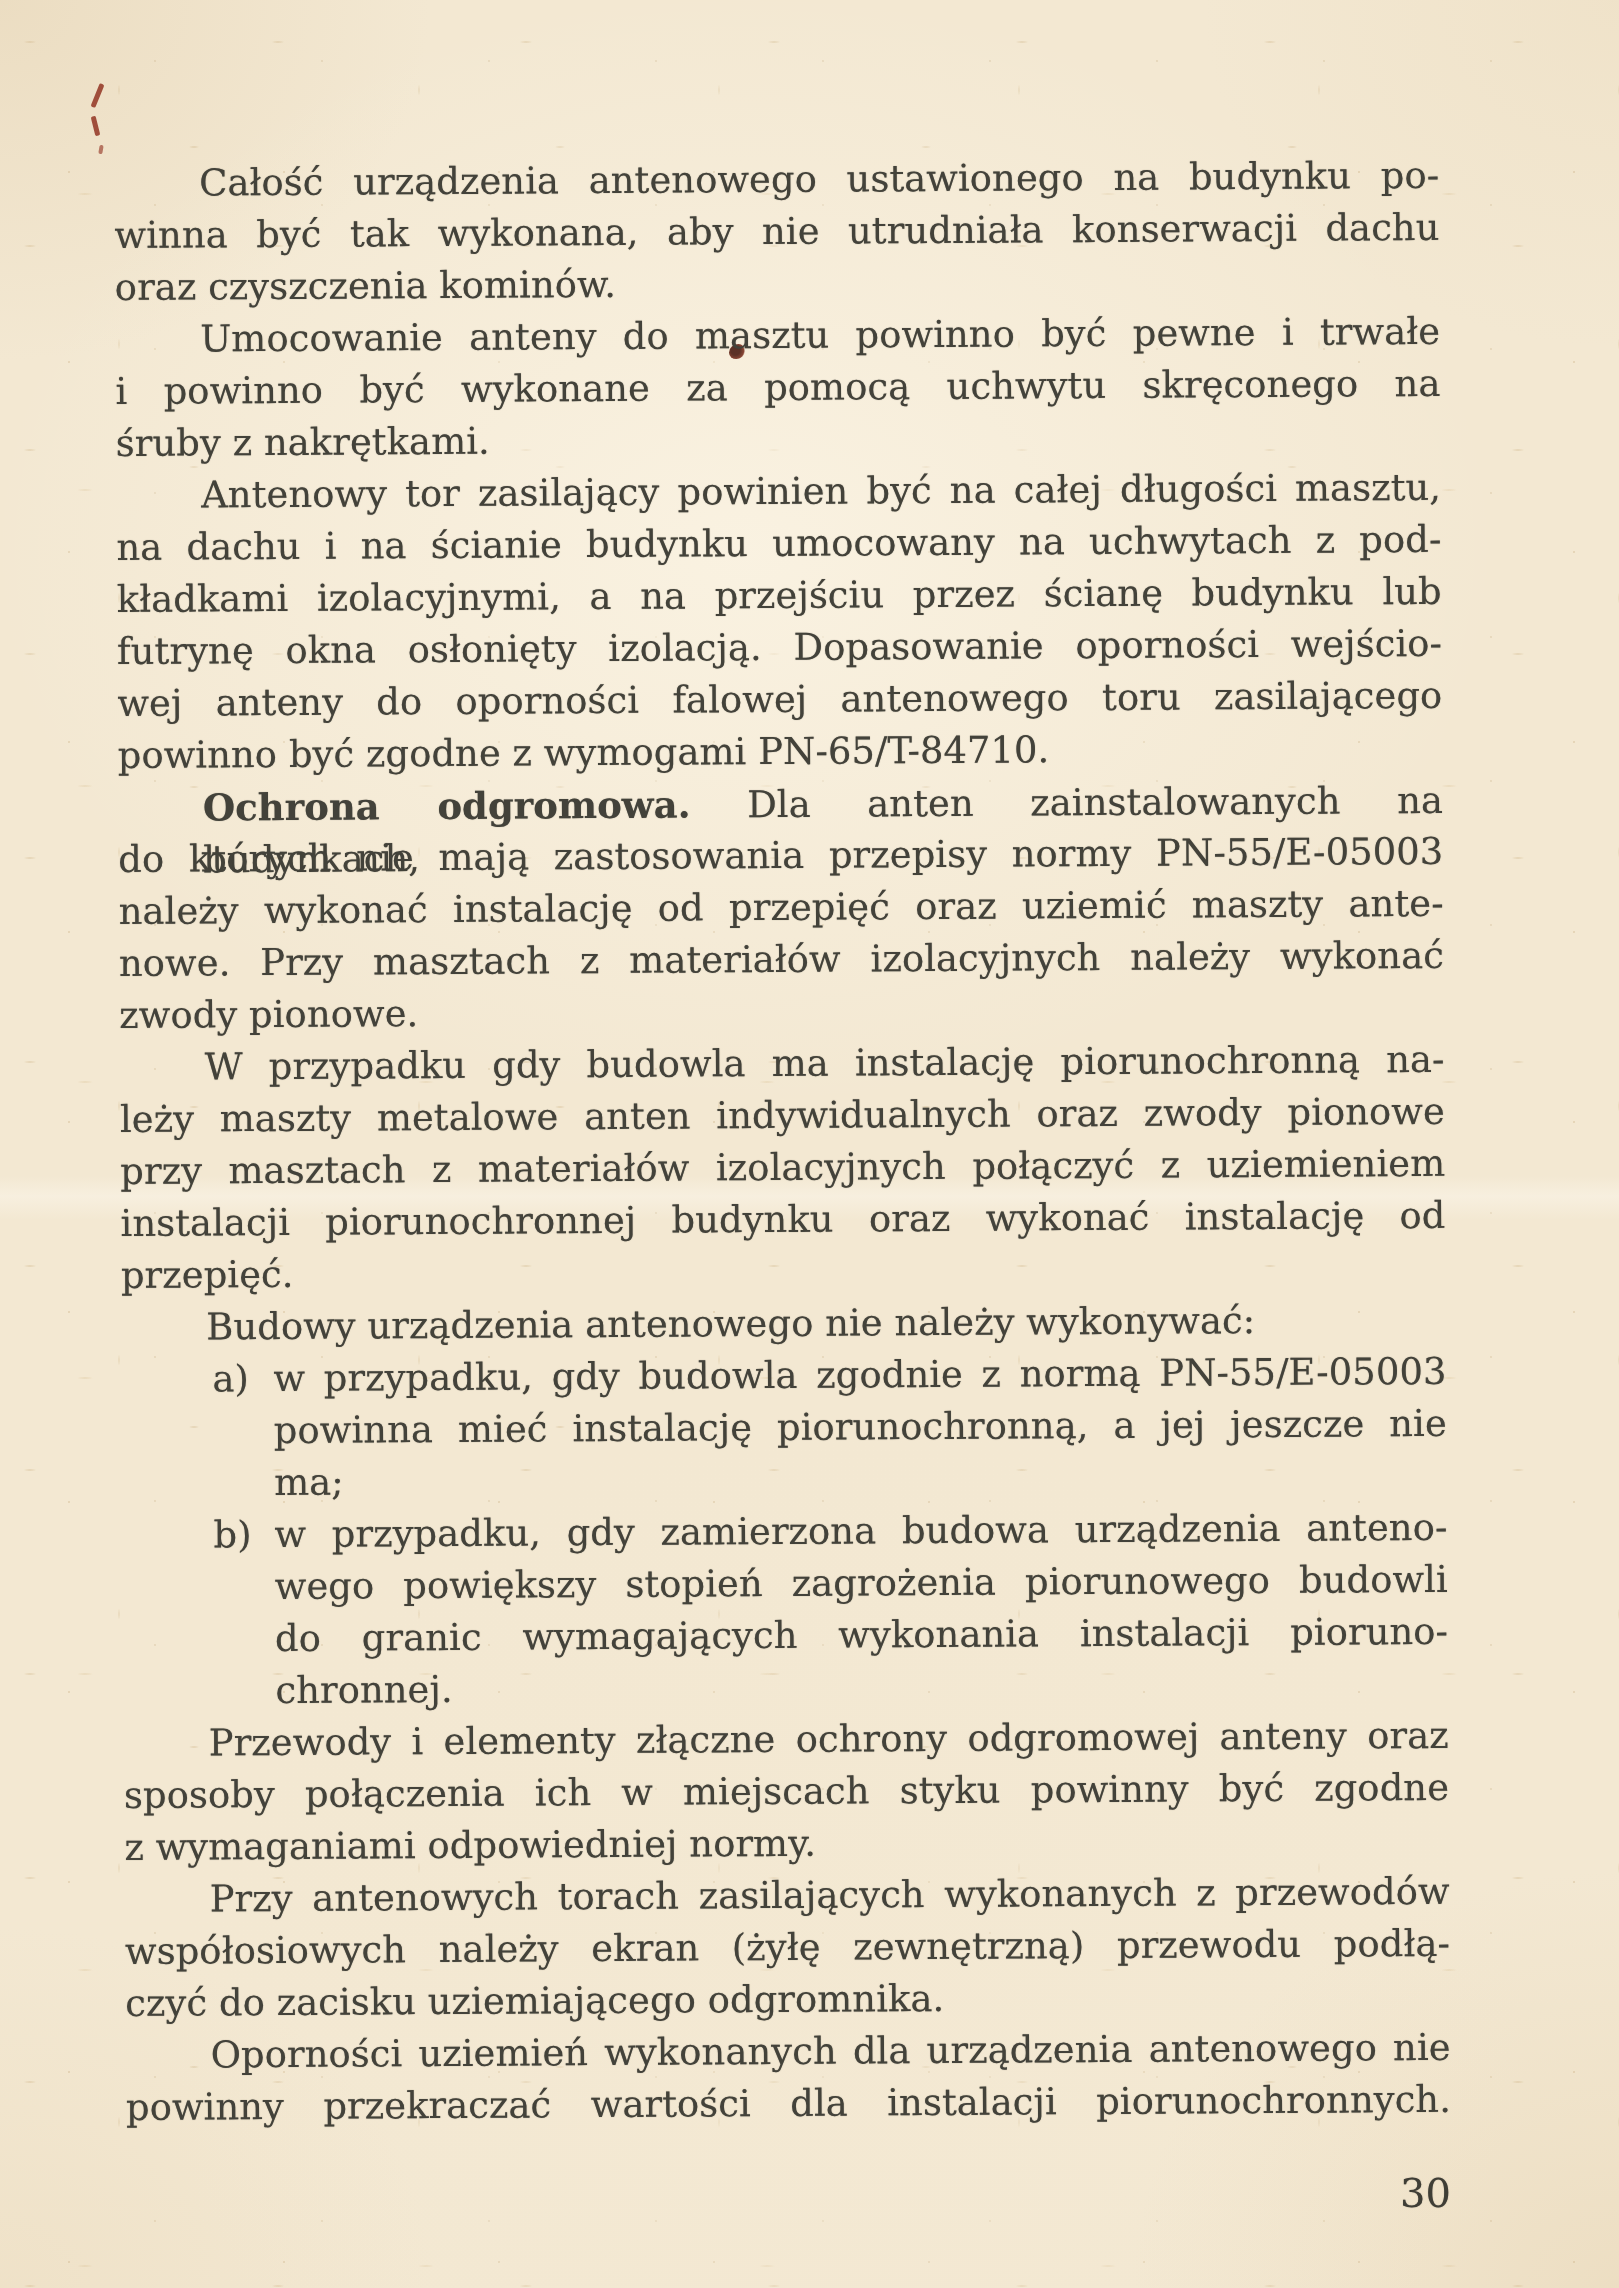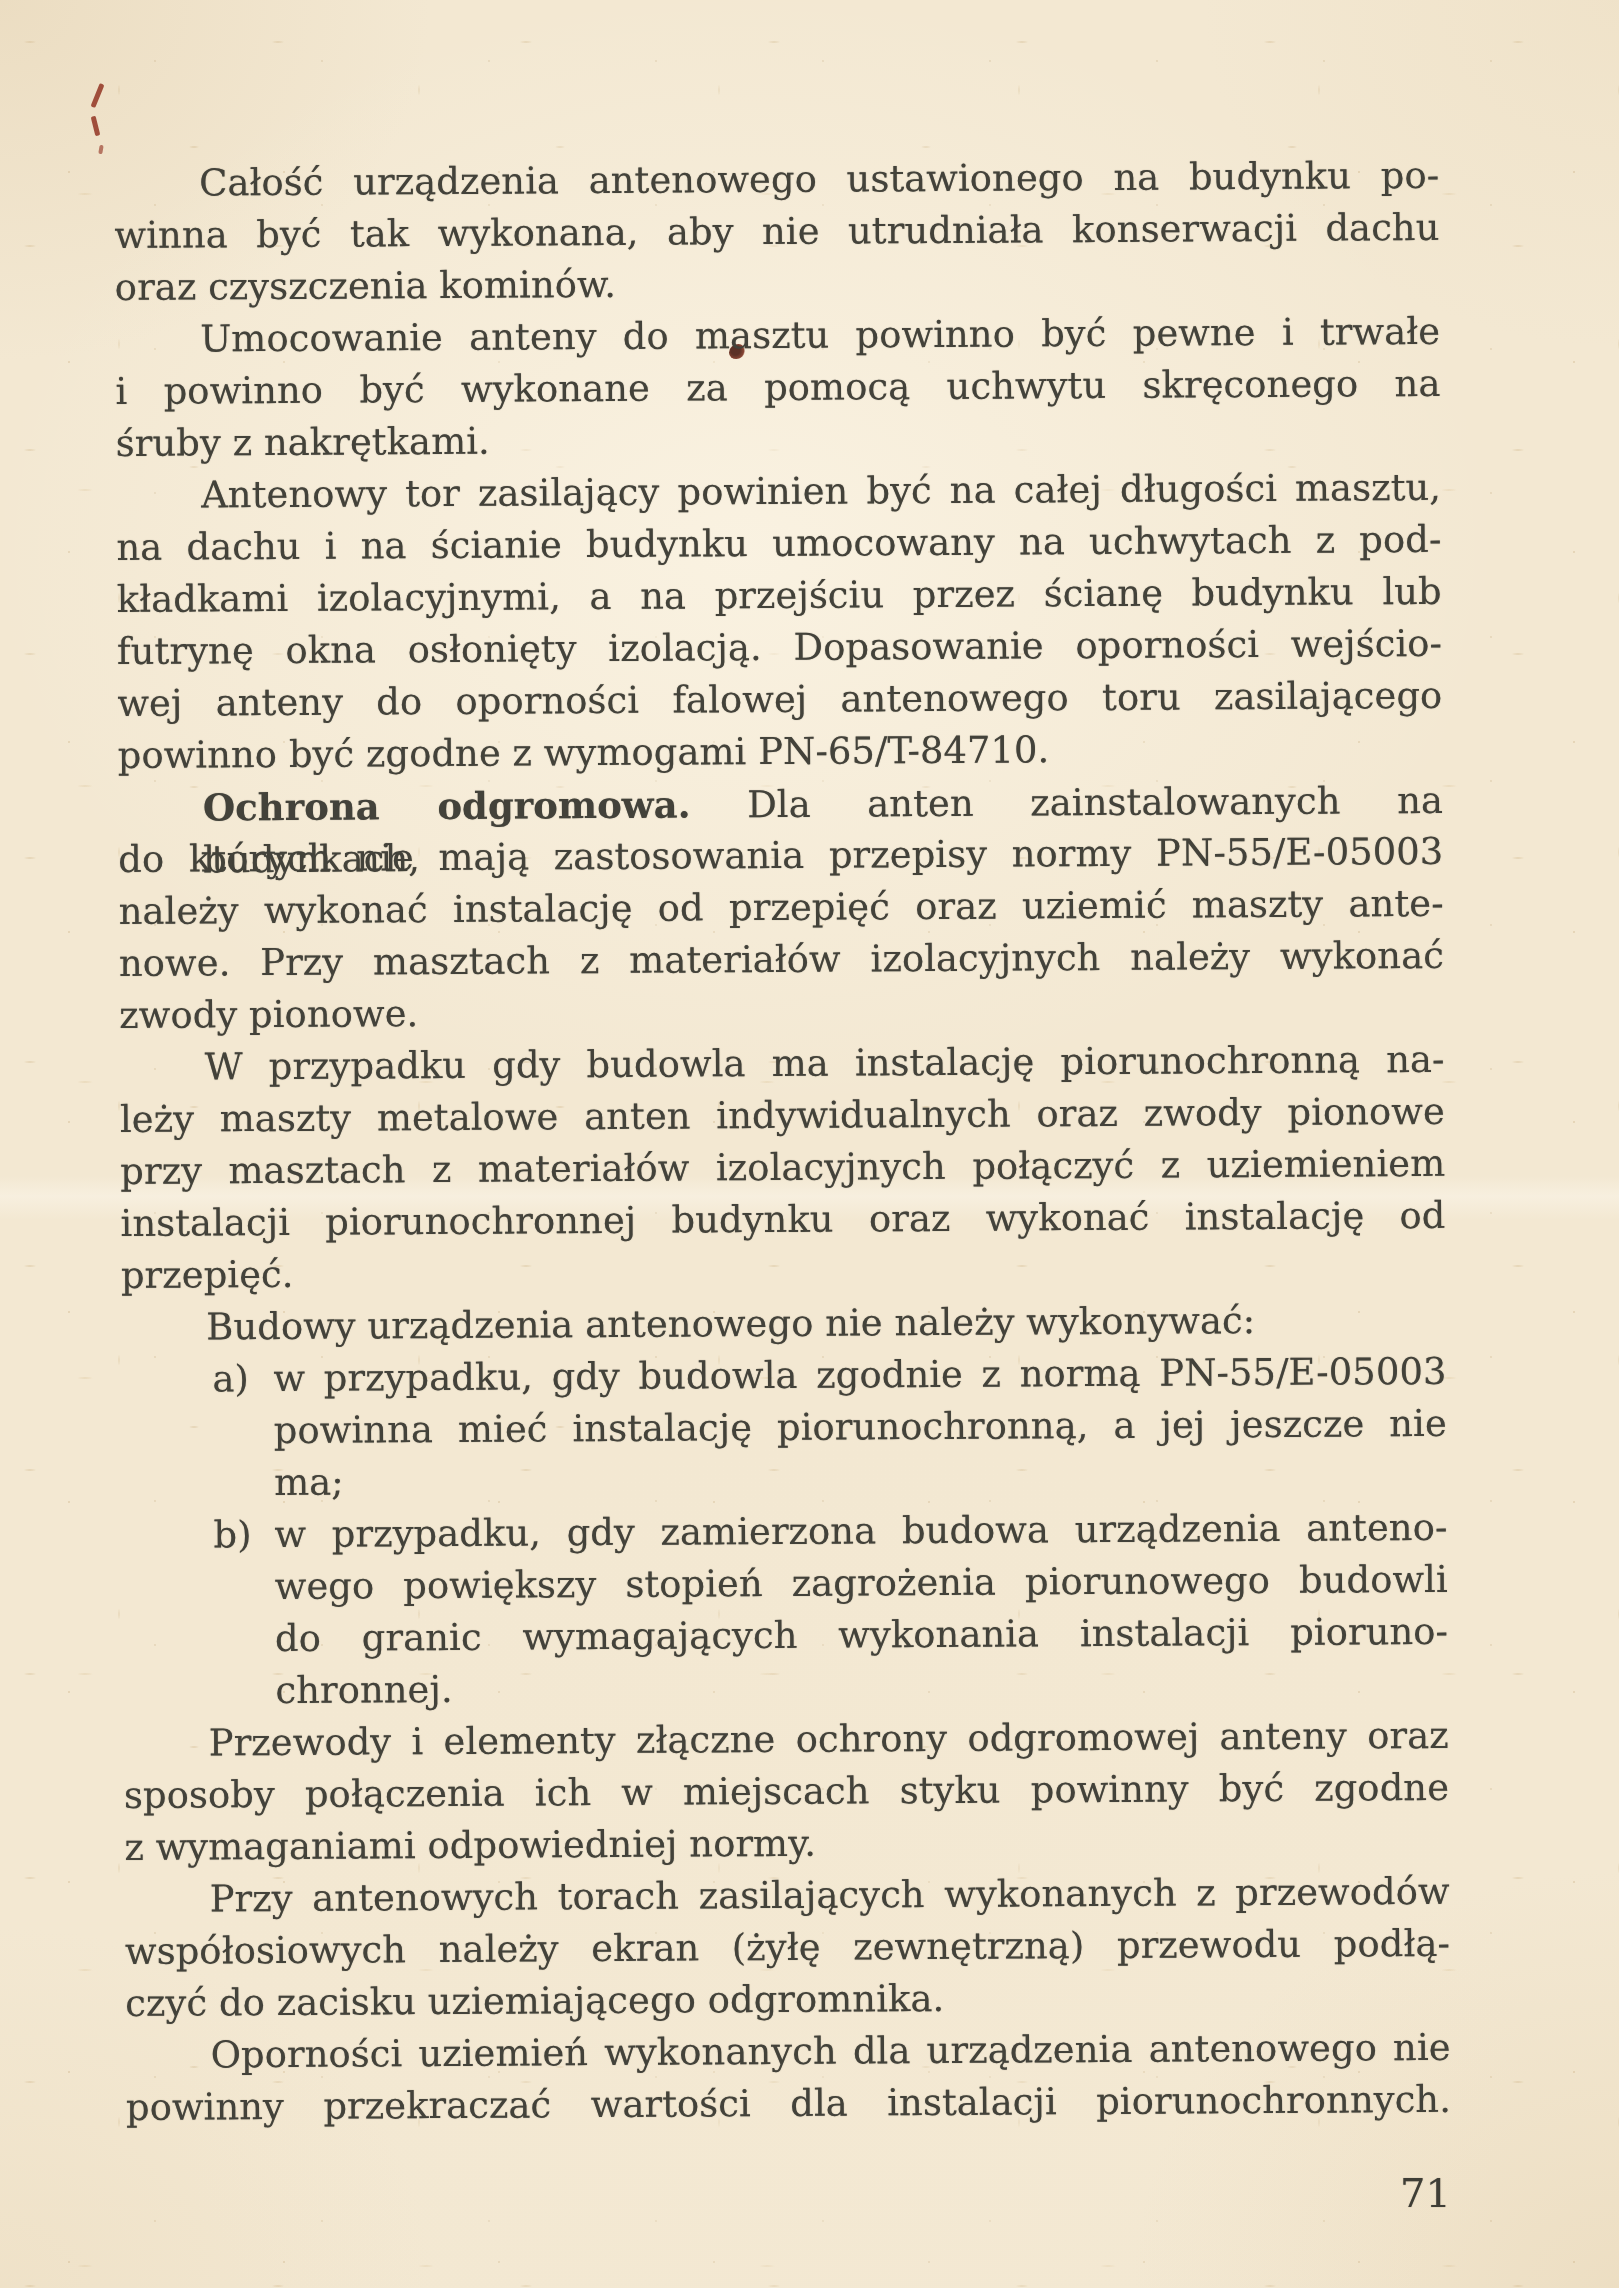--- a/index.html
+++ b/index.html
@@ -135,14 +135,14 @@
     <div class="line indent">Przewody i elementy złączne ochrony odgromowej anteny oraz</div>
     <div class="line">sposoby połączenia ich w miejscach styku powinny być zgodne</div>
     <div class="line last">z wymaganiami odpowiedniej normy.</div>
     <div class="line indent">Przy antenowych torach zasilających wykonanych z przewodów</div>
     <div class="line">współosiowych należy ekran (żyłę zewnętrzną) przewodu podłą-</div>
     <div class="line last">czyć do zacisku uziemiającego odgromnika.</div>
     <div class="line indent">Oporności uziemień wykonanych dla urządzenia antenowego nie</div>
     <div class="line">powinny przekraczać wartości dla instalacji piorunochronnych.</div>
   </div>
 
-<div class="page-number">71</div>
+<div class="page-number">30</div>
 
 
 </body></html>

